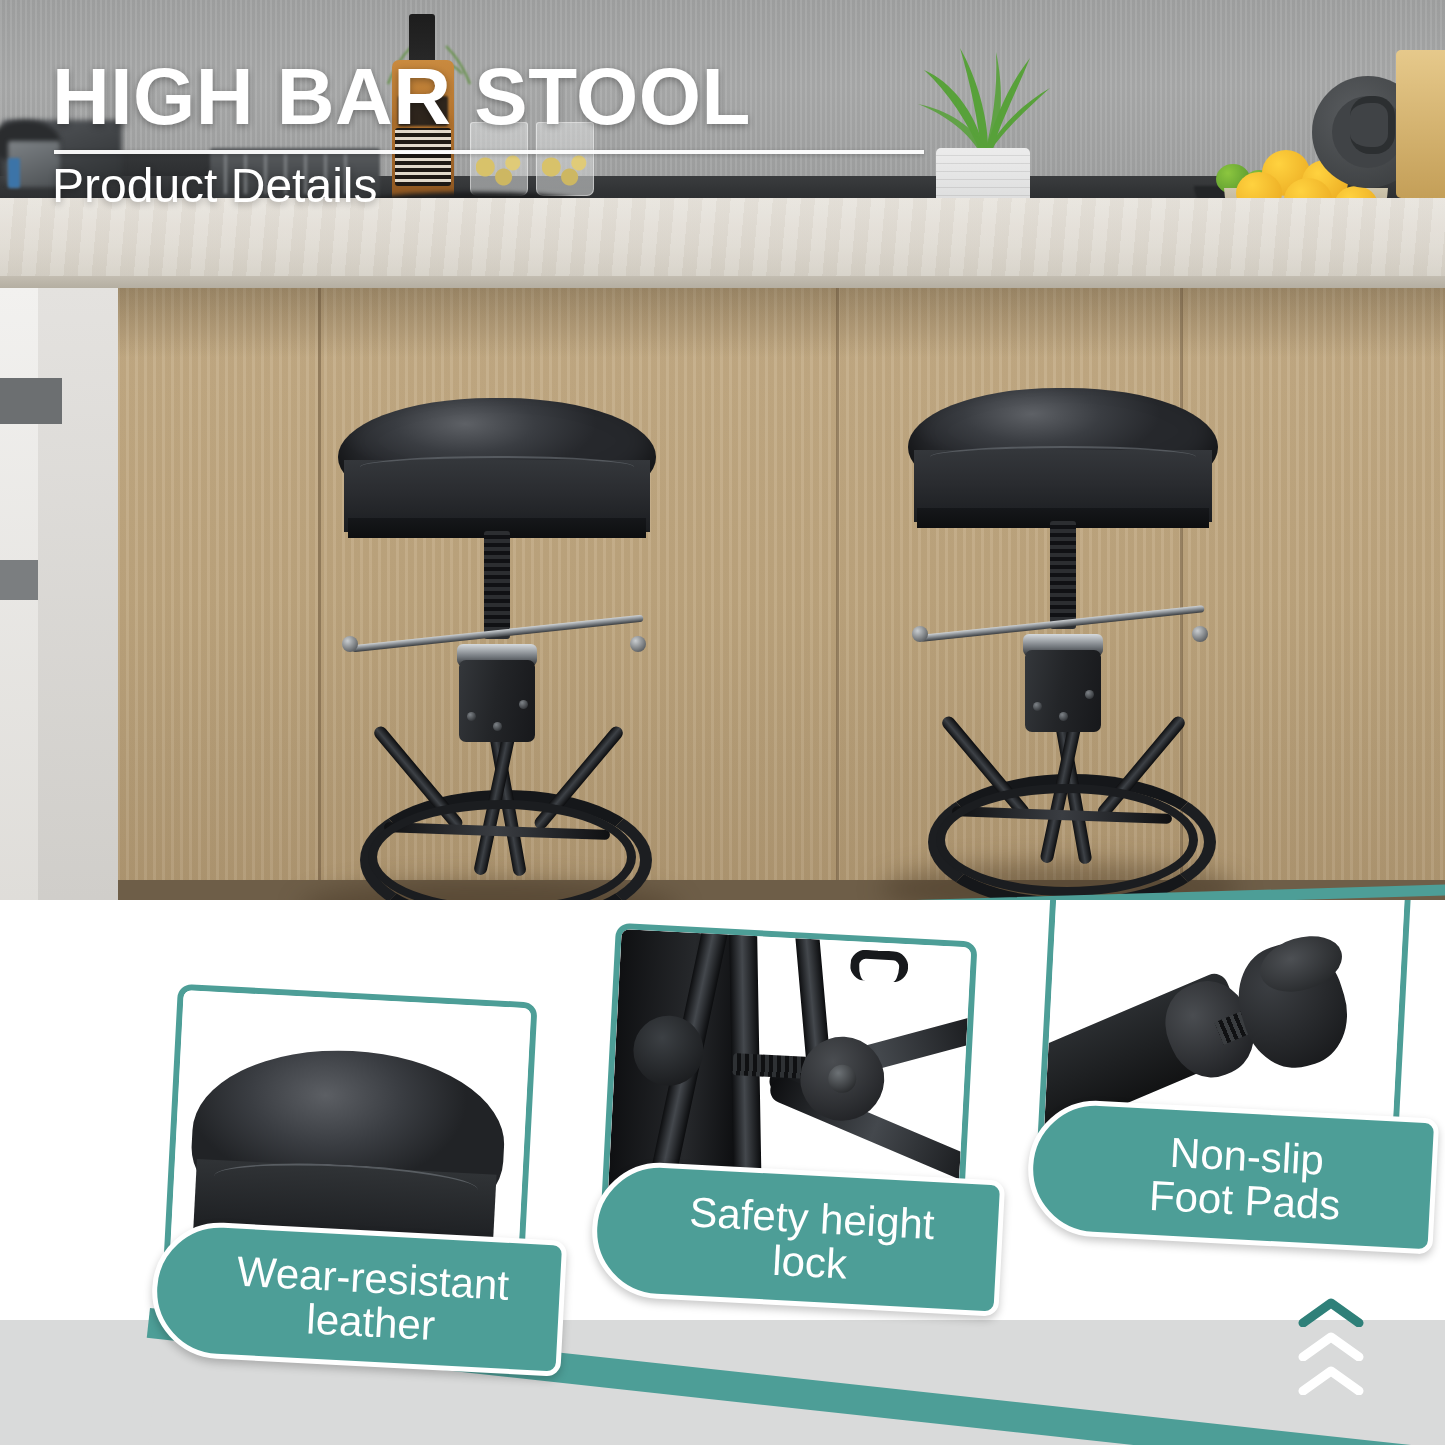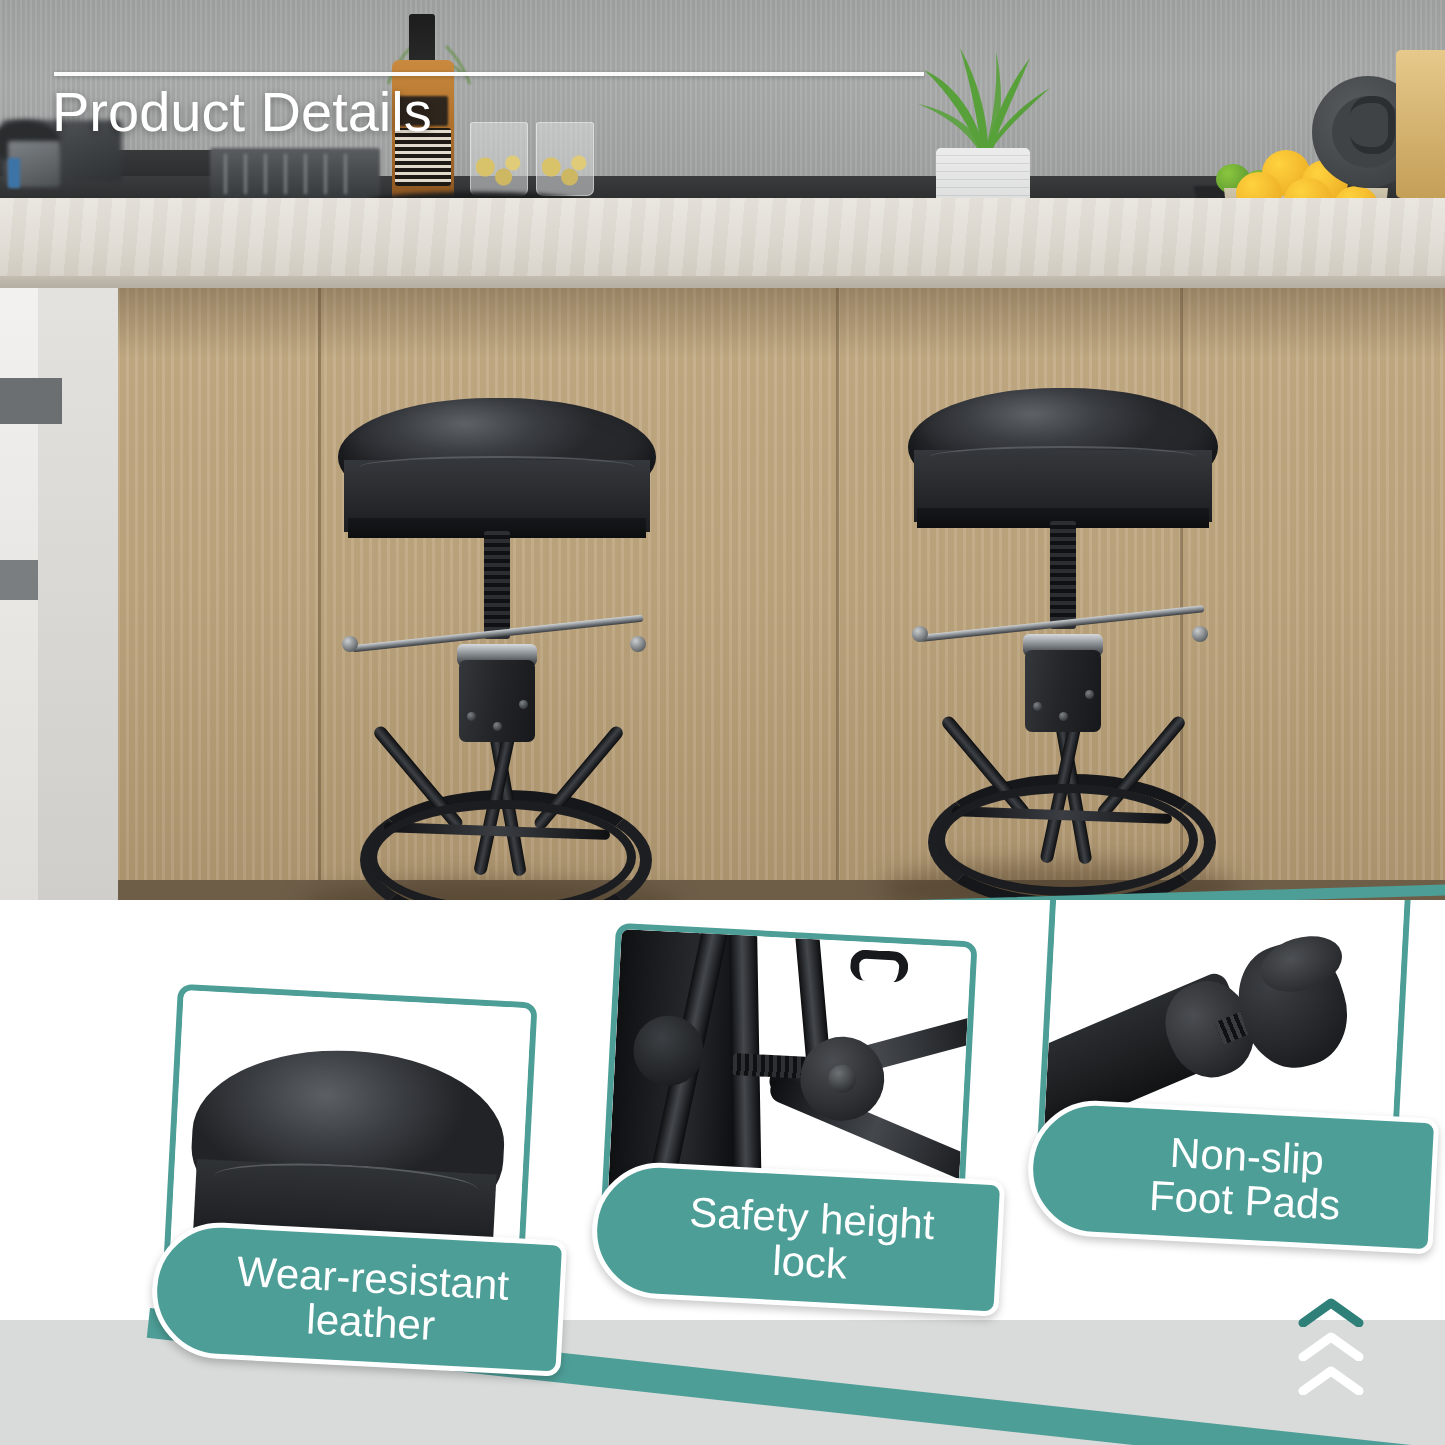--- a/index.html
+++ b/index.html
@@ -181,21 +181,21 @@
     background:radial-gradient(circle at 38% 30%,#4a4d51,#18191c);}
   .pad{position:absolute;border-radius:50%;
     background:radial-gradient(circle at 35% 28%,#3c3f43,#131416);}
 
   
   .title-wrap{position:absolute;left:52px;top:58px;width:1000px;}
   .title-1{font-size:80px;font-weight:700;color:#fff;letter-spacing:.5px;
     line-height:.98;text-shadow:0 2px 7px rgba(0,0,0,.33);margin:0;}
   .rule{width:870px;height:4px;background:#ffffff;opacity:.95;margin:14px 0 8px 2px;
     box-shadow:0 1px 4px rgba(0,0,0,.25);}
-  .title-2{font-size:56px;font-weight:400;color:#fff;line-height:1.0;margin:0;
+  .title-2{font-size:48px;font-weight:400;color:#fff;line-height:1.0;margin:0;
     text-shadow:0 2px 7px rgba(0,0,0,.33);}
 
   
   .chevs{position:absolute;right:64px;bottom:28px;width:100px;height:120px;}
   .chev{position:absolute;left:0;width:68px;height:30px;}
   .chev svg{display:block;}
 </style>
 </head>
 <body>
 
@@ -430,20 +430,21 @@
     <div class="cap" style="left:1028px;top:208px;width:398px;height:126px;transform:rotate(3.0deg);
          border-radius:78px 16px 16px 78px;">
       <div style="transform:translate(14px,2px);">
         <span style="font-size:42px;">Non-slip</span>
         <span style="font-size:42px;">Foot Pads</span>
       </div>
     </div>
   </div>
 
   <div class="title-wrap">
+    <h1 class="title-1">HIGH BAR STOOL</h1>
     <div class="rule"></div>
     <h2 class="title-2">Product Details</h2>
   </div>
 
   <div class="chevs">
     <div class="chev" style="top:0;left:16px;">
       <svg width="68" height="30" viewBox="0 0 68 30">
           <path d="M6 26 L34 6 L62 26" fill="none" stroke="#2f8079" stroke-width="9" stroke-linecap="round" stroke-linejoin="round"></path>
         </svg>
     </div>

